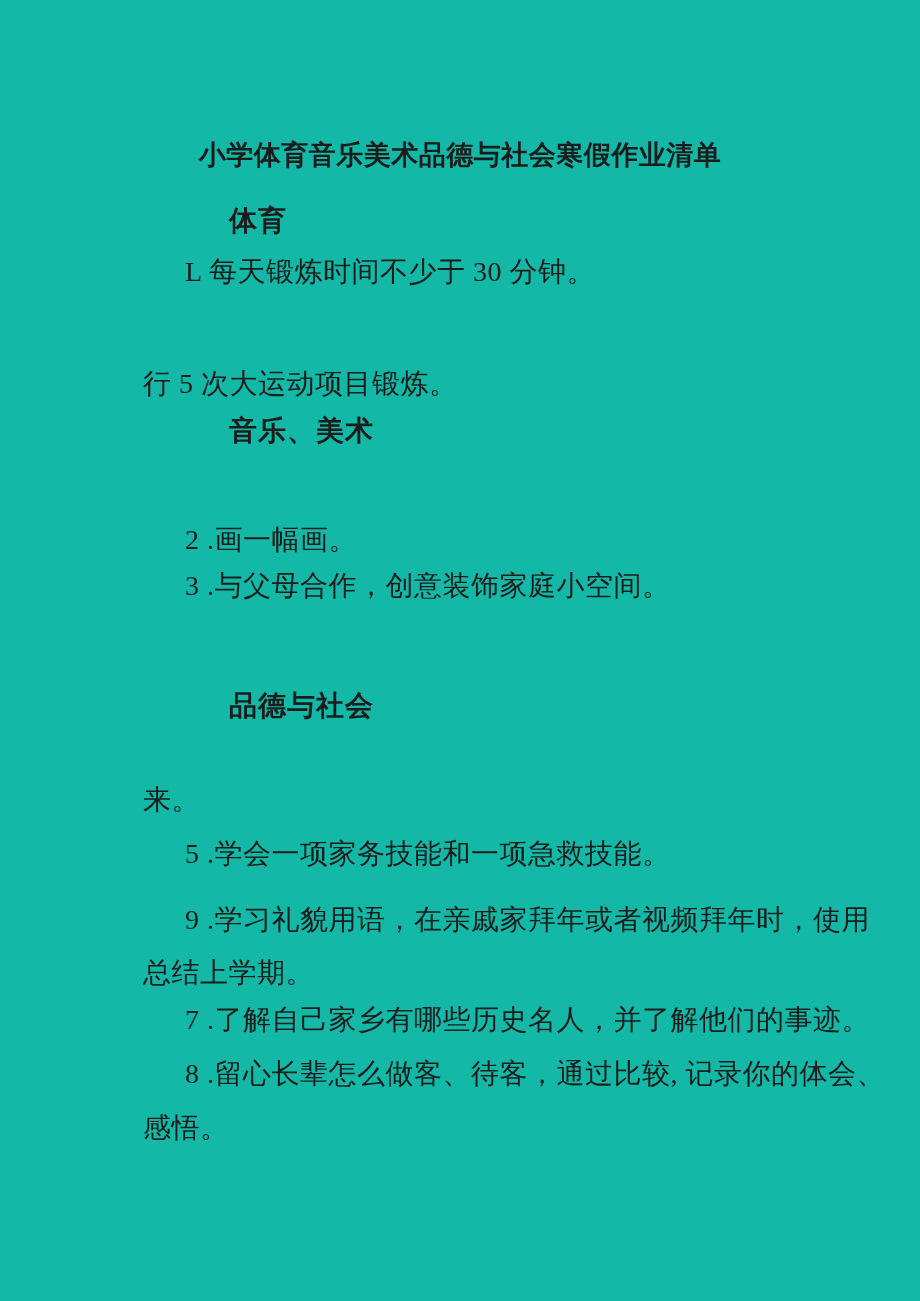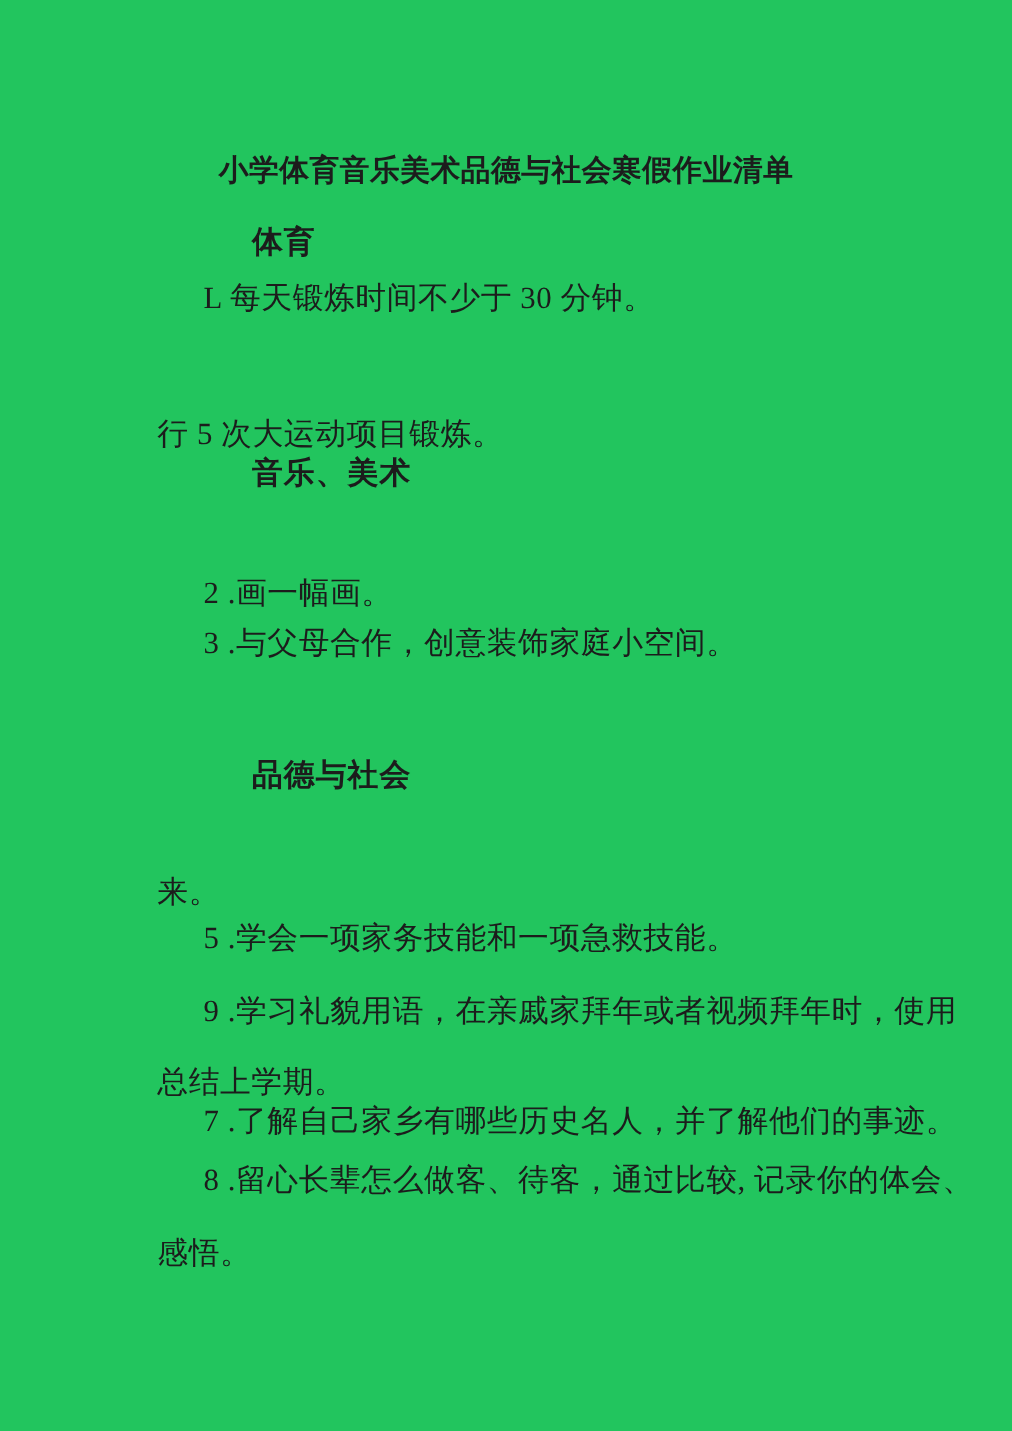--- a/index.html
+++ b/index.html
@@ -4,37 +4,36 @@
 <style>
   html, body {
     margin: 0;
     padding: 0;
     background: #ffffff;
   }
   .page {
     position: relative;
     width: 920px;
     height: 1301px;
-    background: #22c55e;
+    background: #14b8a6;
     overflow: hidden;
     font-family: "Liberation Serif", "DejaVu Serif", serif;
     color: #1c1c1c;
   }
   .line {
     position: absolute;
     left: 185px;
     font-size: 28px;
     line-height: 32px;
     white-space: nowrap;
     letter-spacing: 0.5px;
     color: #1c1c1c;
   }
   .flush {
     left: 143px;
-    margin-top: 12px;
   }
   .heading {
     font-weight: 700;
     letter-spacing: 1px;
     margin-left: 44px;
   }
   .title {
     left: 0;
     width: 920px;
     text-align: center;

